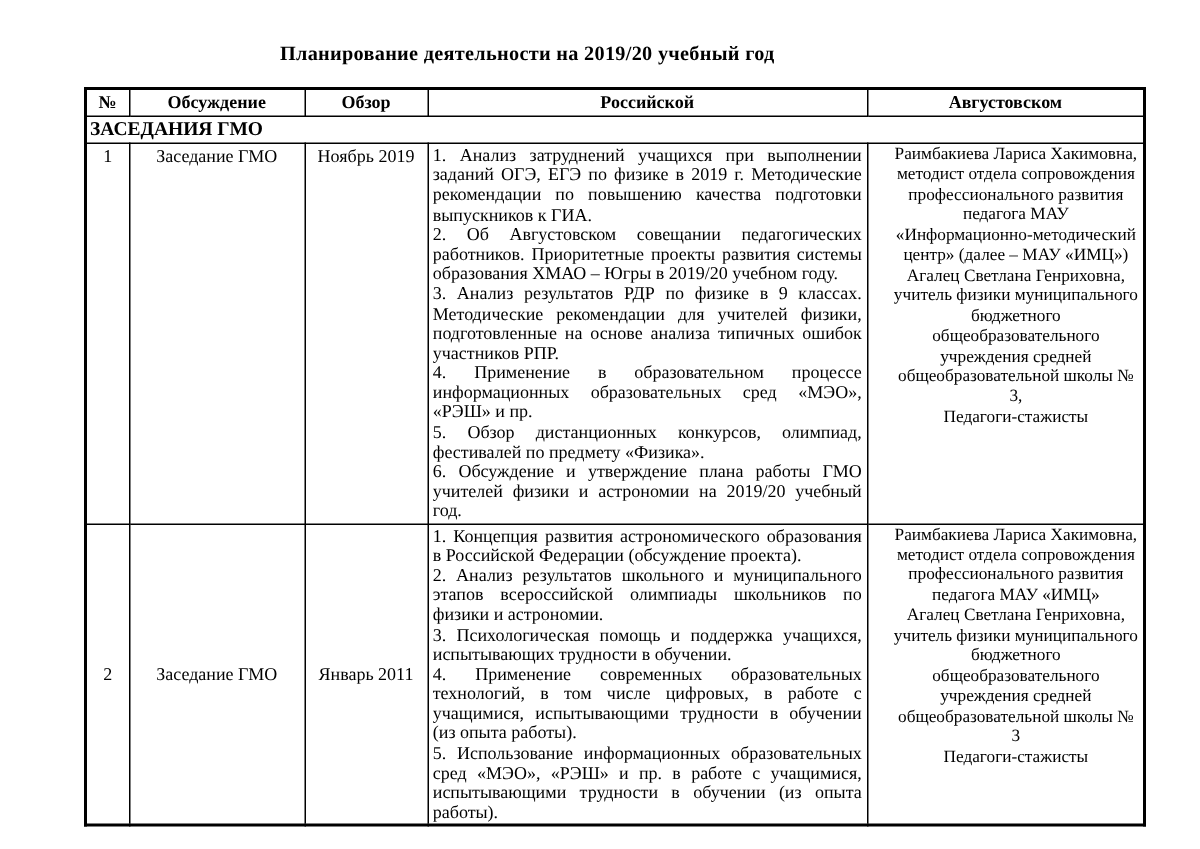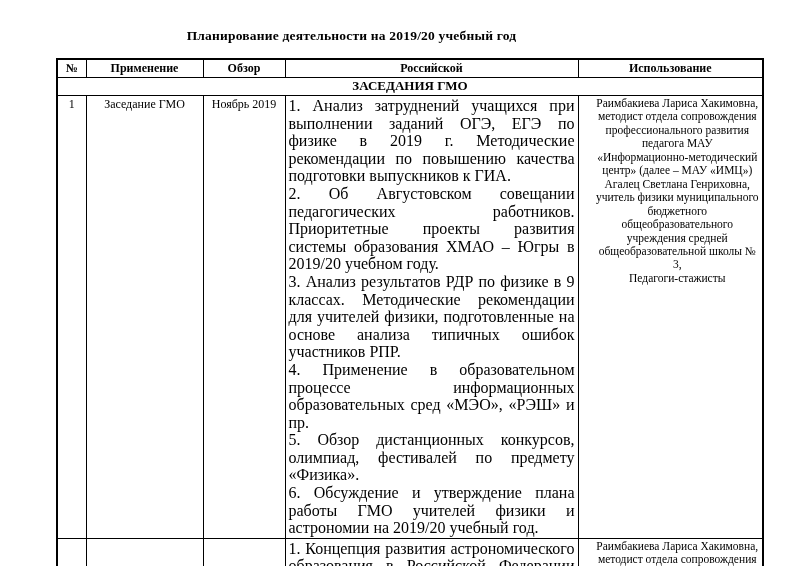--- a/index.html
+++ b/index.html
@@ -42,38 +42,37 @@
   th.col-h {
     font-size: 12px;
     font-weight: bold;
     text-align: center;
     padding: 1px 2px;
     height: 15px;
   }
   tr.section-row td {
     font-size: 13px;
     font-weight: bold;
-    text-align: center;
     padding: 0 2px 1px 2px;
     height: 15px;
     vertical-align: middle;
   }
   td.c-num, td.c-event, td.c-date {
     font-size: 12px;
     text-align: center;
     padding: 2px 2px;
     line-height: 1.15;
   }
   tr.data-row-2 td.c-num,
   tr.data-row-2 td.c-event,
   tr.data-row-2 td.c-date {
     vertical-align: middle;
   }
   td.c-content {
-    font-size: 16px;
+    font-size: 12px;
     text-align: justify;
     white-space: pre-line;
     line-height: 1.1;
     padding: 1px 3px 1px 3px;
   }
   td.c-resp {
     font-size: 11.5px;
     text-align: center;
     white-space: pre-line;
     line-height: 1.17;
@@ -93,24 +92,24 @@
     <colgroup>
       <col style="width:29px">
       <col style="width:117px">
       <col style="width:82px">
       <col style="width:293px">
       <col style="width:185px">
     </colgroup>
     <thead>
       <tr>
         <th class="col-h">№</th>
-        <th class="col-h">Применение</th>
+        <th class="col-h">Обсуждение</th>
         <th class="col-h">Обзор</th>
         <th class="col-h">Российской</th>
-        <th class="col-h">Использование</th>
+        <th class="col-h">Августовском</th>
       </tr>
     </thead>
     <tbody>
       <tr class="section-row">
         <td colspan="5">ЗАСЕДАНИЯ ГМО</td>
       </tr>
 
       <tr class="data-row-1">
         <td class="c-num">1</td>
         <td class="c-event">Заседание ГМО</td>

